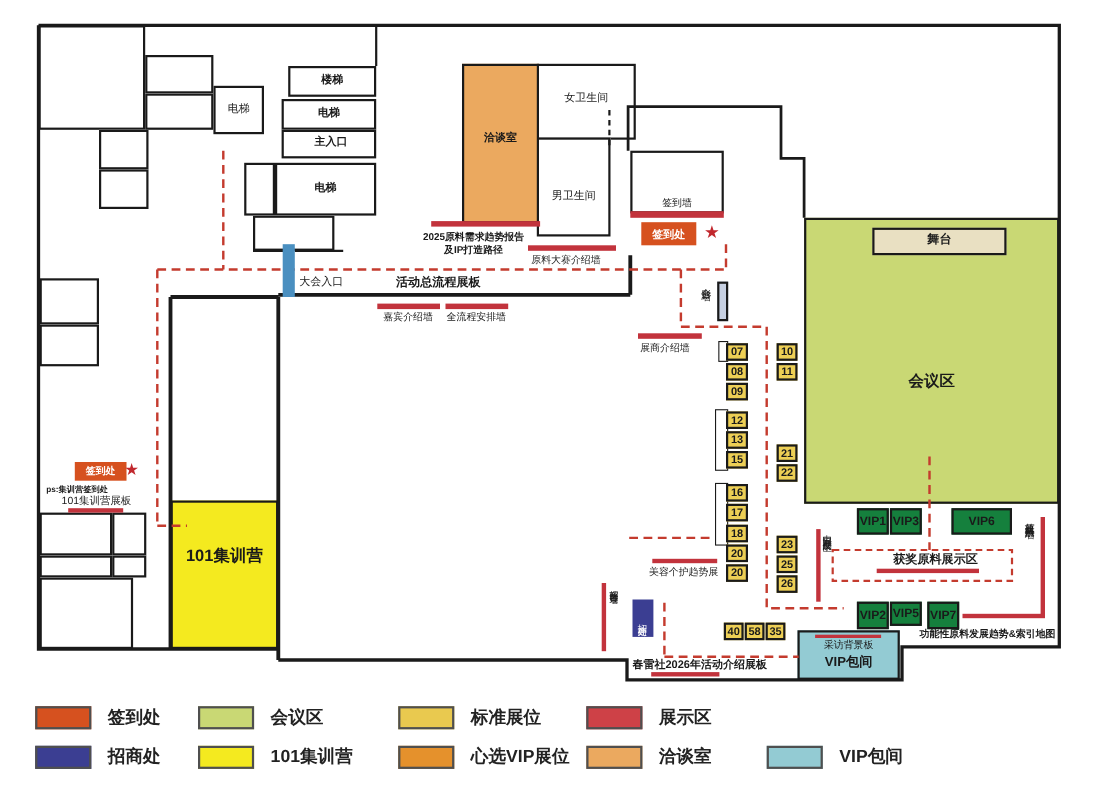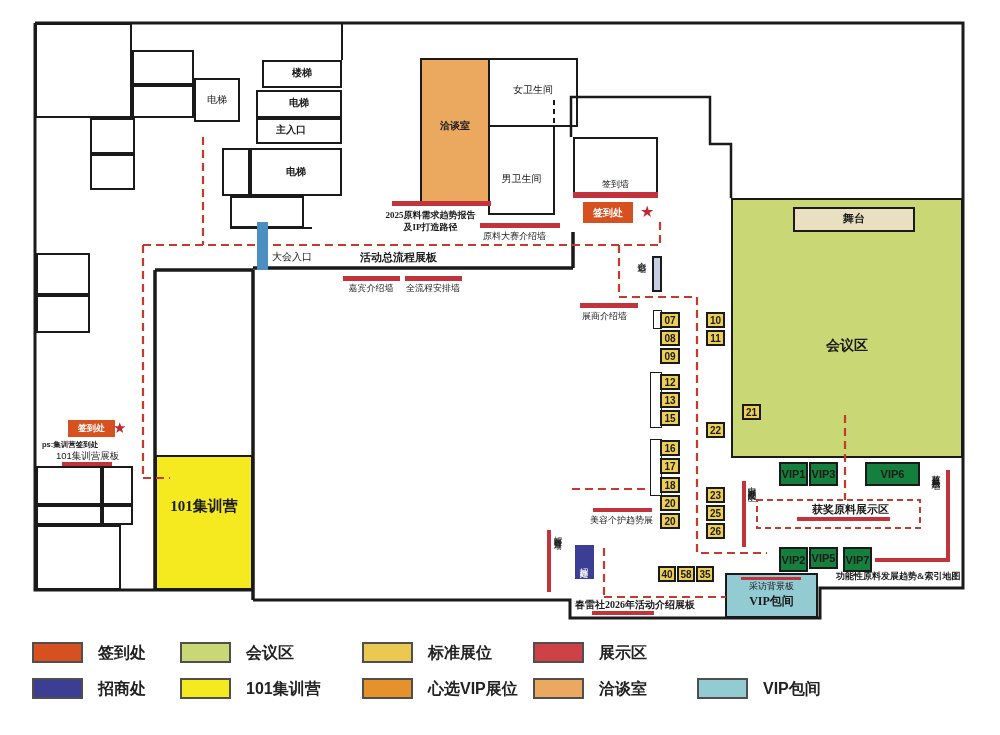--- a/index.html
+++ b/index.html
@@ -7,21 +7,21 @@
           font-family:"Liberation Sans","DejaVu Sans",sans-serif;color:#1a1a1a;}
   svg.layer{position:absolute;left:0;top:0;z-index:2;pointer-events:none;}
   .room{position:absolute;background:#fff;border:2px solid #1a1a1a;box-sizing:border-box;z-index:1;}
   .region{position:absolute;border:2px solid #1a1a1a;box-sizing:border-box;z-index:1;}
   .backing{position:absolute;background:#fff;border:1px solid #1a1a1a;box-sizing:border-box;z-index:2;}
   .bar{position:absolute;background:#C2333C;z-index:3;}
   .photo-rect{position:absolute;background:#C7D0E2;border:2px solid #1a1a1a;box-sizing:border-box;z-index:3;}
   .entry-bar{position:absolute;background:#4A8FC0;z-index:3;}
   .lbl{position:absolute;font-size:10px;line-height:1.2;white-space:nowrap;z-index:4;}
   .c{text-align:center;}
-  .b{font-weight:bold;font-family:Liberation Serif, serif;}
+  .b{font-weight:bold;}
   .vlbl{position:absolute;writing-mode:vertical-rl;text-orientation:upright;letter-spacing:1px;
         font-size:9px;line-height:1;z-index:4;white-space:nowrap;}
   .booth{position:absolute;background:#EDCF55;border:2px solid #1a1a1a;box-sizing:border-box;
          display:flex;align-items:center;justify-content:center;font-weight:bold;font-size:10px;z-index:4;}
   .booth.vip{background:#15803d;font-size:11px;}
   .reg{position:absolute;background:#D6511F;color:#fff;font-weight:bold;display:flex;align-items:center;
        justify-content:center;z-index:4;box-sizing:border-box;}
   .star{position:absolute;color:#C1272D;font-size:16px;line-height:1;z-index:5;}
   .legend-item{position:absolute;display:flex;align-items:flex-start;z-index:4;}
   .legend-swatch{width:51px;height:21px;border:2px solid #4f4f4f;box-sizing:border-box;flex:none;}
@@ -104,21 +104,21 @@
   <div class="reg" style="left:68px;top:420px;width:47px;height:17px;font-size:9px;">签到处</div>
   <div class="star" style="left:113px;top:420px;font-size:15px;">★</div>
 
   <div class="blue-office" style="left:575px;top:545px;width:19px;height:34px;">
     <span class="vtxt">招商处</span>
   </div>
 
   <div class="lbl c" style="left:194px;top:94px;width:46px;">电梯</div>
   <div class="lbl c b" style="left:262px;top:67px;width:80px;">楼梯</div>
   <div class="lbl c b" style="left:256px;top:97px;width:86px;">电梯</div>
-  <div class="lbl c b" style="left:256px;top:124px;width:70px;">主入口</div>
+  <div class="lbl c b" style="left:256px;top:124px;width:70px;padding-left:10px;">主入口</div>
   <div class="lbl c b" style="left:250px;top:166px;width:92px;">电梯</div>
   <div class="lbl c b" style="left:420px;top:120px;width:70px;">洽谈室</div>
   <div class="lbl c" style="left:488px;top:84px;width:90px;">女卫生间</div>
   <div class="lbl c" style="left:488px;top:173px;width:67px;">男卫生间</div>
   <div class="lbl c" style="left:573px;top:179px;width:85px;font-size:9px;">签到墙</div>
   <div class="lbl" style="left:42px;top:440px;font-size:7.5px;font-weight:bold;">ps:集训营签到处</div>
   <div class="lbl" style="left:56px;top:450px;font-size:9.5px;">101集训营展板</div>
   <div class="lbl c b" style="left:368px;top:210px;width:125px;font-size:9px;">2025原料需求趋势报告</div>
   <div class="lbl c b" style="left:368px;top:222px;width:125px;font-size:9px;">及IP打造路径</div>
   <div class="lbl" style="left:483px;top:231px;font-size:9px;">原料大赛介绍墙</div>
@@ -148,21 +148,21 @@
       <div class="booth" style="left: 660px; top: 374px; width: 20px; height: 16px;">12</div>
       <div class="booth" style="left: 660px; top: 392px; width: 20px; height: 16px;">13</div>
       <div class="booth" style="left: 660px; top: 410px; width: 20px; height: 16px;">15</div>
       <div class="booth" style="left: 660px; top: 440px; width: 20px; height: 16px;">16</div>
       <div class="booth" style="left: 660px; top: 458px; width: 20px; height: 16px;">17</div>
       <div class="booth" style="left: 660px; top: 477px; width: 20px; height: 16px;">18</div>
       <div class="booth" style="left: 660px; top: 495px; width: 20px; height: 16px;">20</div>
       <div class="booth" style="left: 660px; top: 513px; width: 20px; height: 16px;">20</div>
       <div class="booth" style="left: 706px; top: 312px; width: 19px; height: 16px;">10</div>
       <div class="booth" style="left: 706px; top: 330px; width: 19px; height: 16px;">11</div>
-      <div class="booth" style="left: 706px; top: 404px; width: 19px; height: 16px; margin-left: 36px;">21</div>
+      <div class="booth" style="left: 706px; top: 404px; width: 19px; height: 16px;">21</div>
       <div class="booth" style="left: 706px; top: 422px; width: 19px; height: 16px;">22</div>
       <div class="booth" style="left: 706px; top: 487px; width: 19px; height: 16px;">23</div>
       <div class="booth" style="left: 706px; top: 505px; width: 19px; height: 16px;">25</div>
       <div class="booth" style="left: 706px; top: 523px; width: 19px; height: 16px;">26</div>
       <div class="booth" style="left: 658px; top: 566px; width: 18px; height: 16px;">40</div>
       <div class="booth" style="left: 677px; top: 566px; width: 18px; height: 16px;">58</div>
       <div class="booth" style="left: 696px; top: 566px; width: 18px; height: 16px;">35</div>
       <div class="booth vip" style="left: 779px; top: 462px; width: 29px; height: 24px;">VIP1</div>
       <div class="booth vip" style="left: 809px; top: 462px; width: 29px; height: 24px;">VIP3</div>
       <div class="booth vip" style="left: 865px; top: 462px; width: 55px; height: 24px;">VIP6</div>

